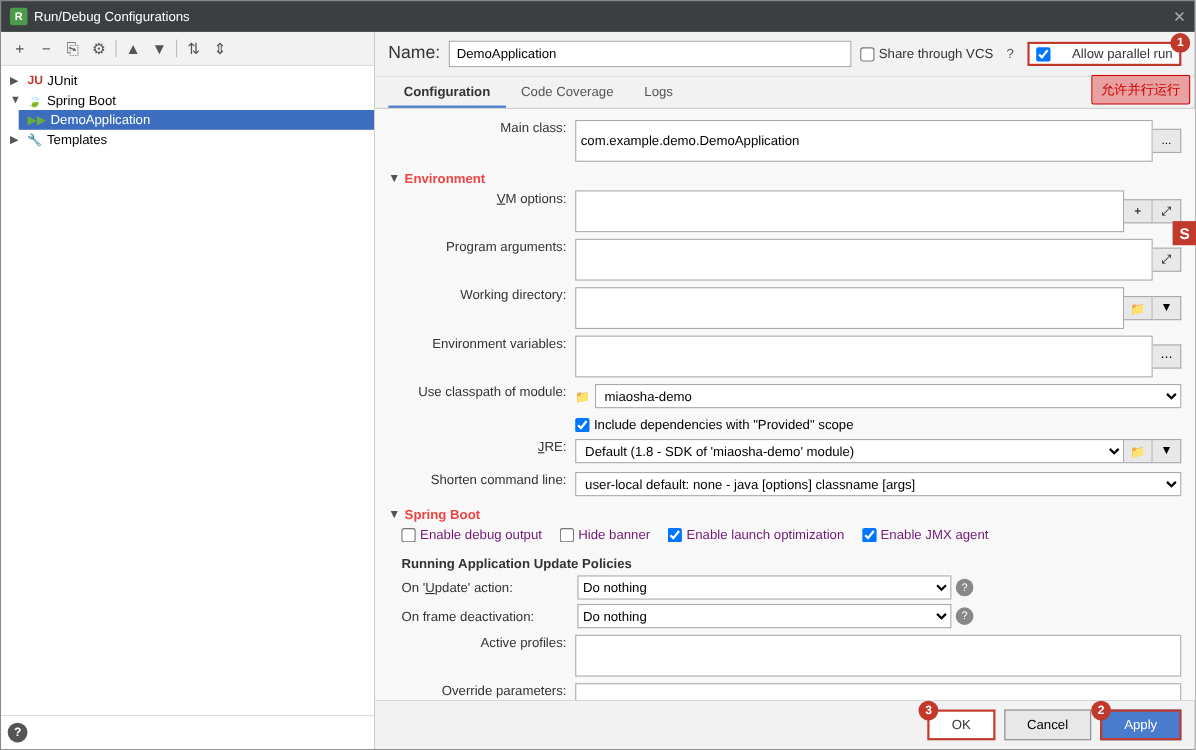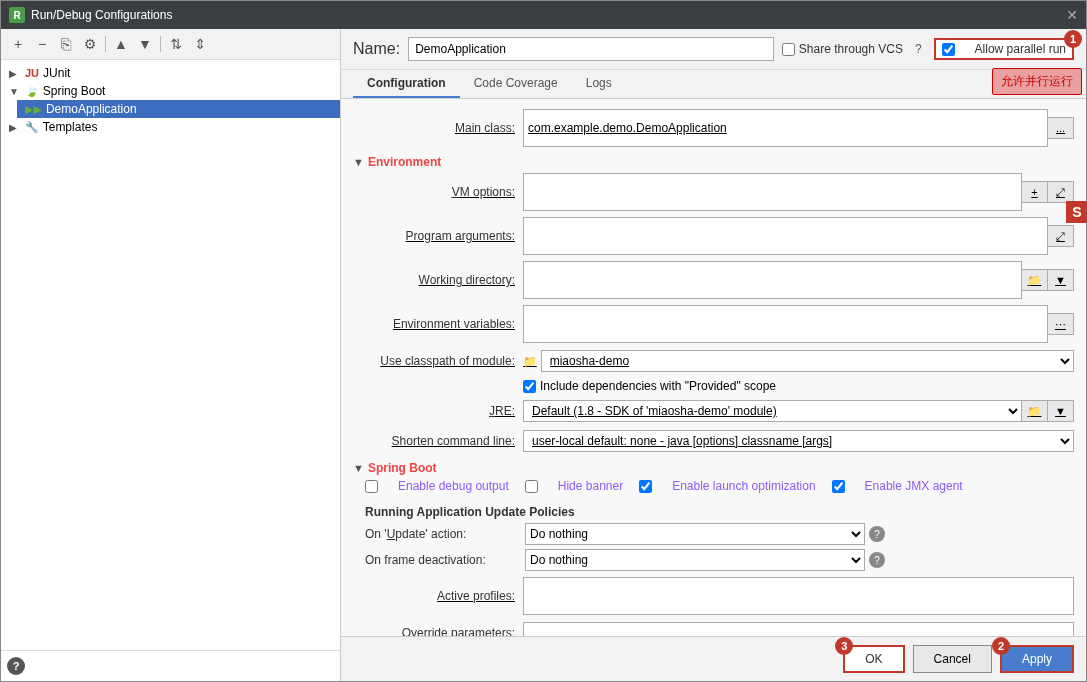--- a/index.html
+++ b/index.html
@@ -225,24 +225,23 @@
     
     .config-content {
       flex: 1;
       overflow-y: auto;
       padding: 10px 12px;
       background: #f8f8f8;
     }
 
     .form-row {
       display: flex;
-      align-items: center;
+      align-items: flex-start;
       margin-bottom: 6px;
       min-height: 24px;
-      text-decoration: underline;
     }
 
     .form-label {
       width: 170px;
       font-size: 12px;
       color: #333;
       text-align: right;
       padding-right: 8px;
       flex-shrink: 0;
     }
@@ -293,21 +292,21 @@
       appearance: auto;
     }
 
     .checkbox-row {
       display: flex;
       align-items: center;
       gap: 4px;
       margin-bottom: 4px;
     }
 
-    .checkbox-row label { font-size: 12px; color: #8b5cf6; margin-left: 16px; }
+    .checkbox-row label { font-size: 12px; color: #701a75; }
 
     .include-checkbox-row {
       display: flex; align-items: center; gap: 4px;
       margin-left: 170px;
       margin-bottom: 6px;
     }
 
     .include-checkbox-row label { font-size: 12px; }
 
     .running-policies {

